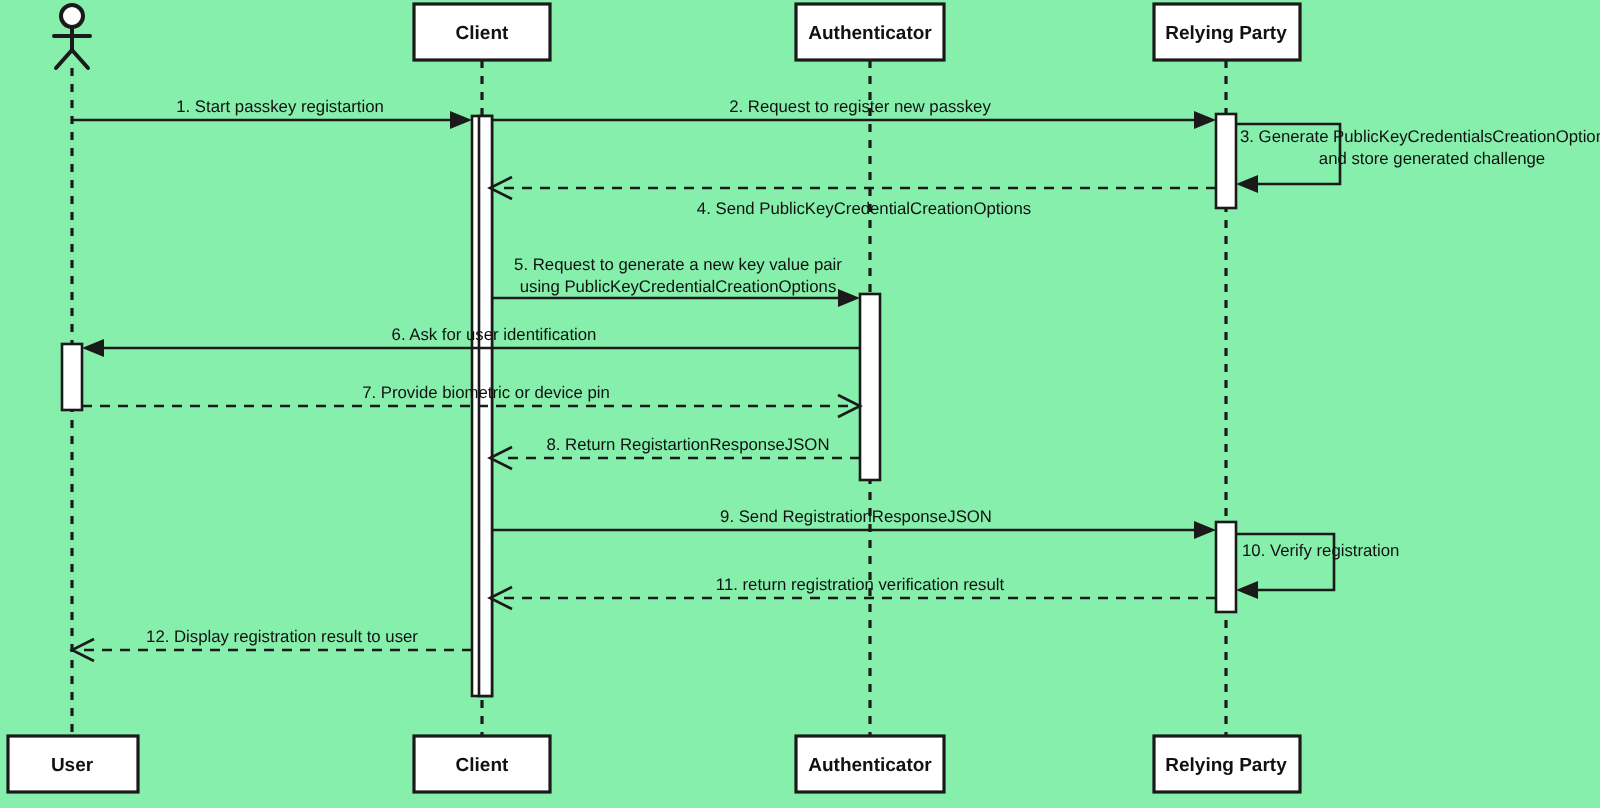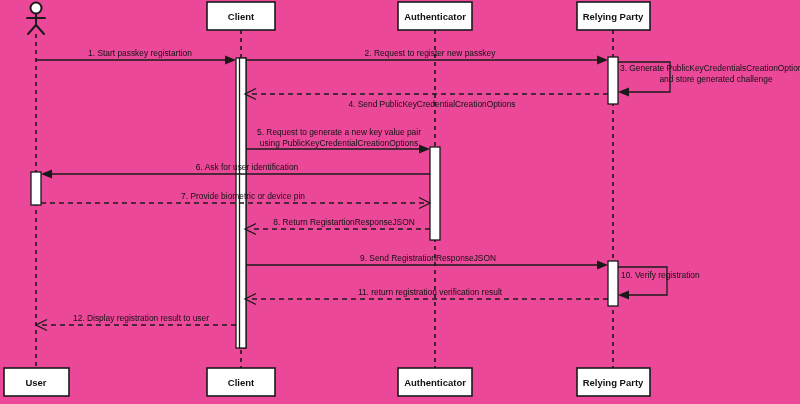--- a/index.html
+++ b/index.html
@@ -7,21 +7,21 @@
     padding: 0;
     background: #ffffff;
   }
   body {
     font-family: "Liberation Sans", sans-serif;
   }
   #canvas {
     position: relative;
     width: 800px;
     height: 404px;
-    background: #ec4899;
+    background: #86efac;
     overflow: hidden;
   }
   svg.diagram {
     position: absolute;
     top: 0;
     left: 0;
     width: 800px;
     height: 404px;
   }
   .lifeline-box {

